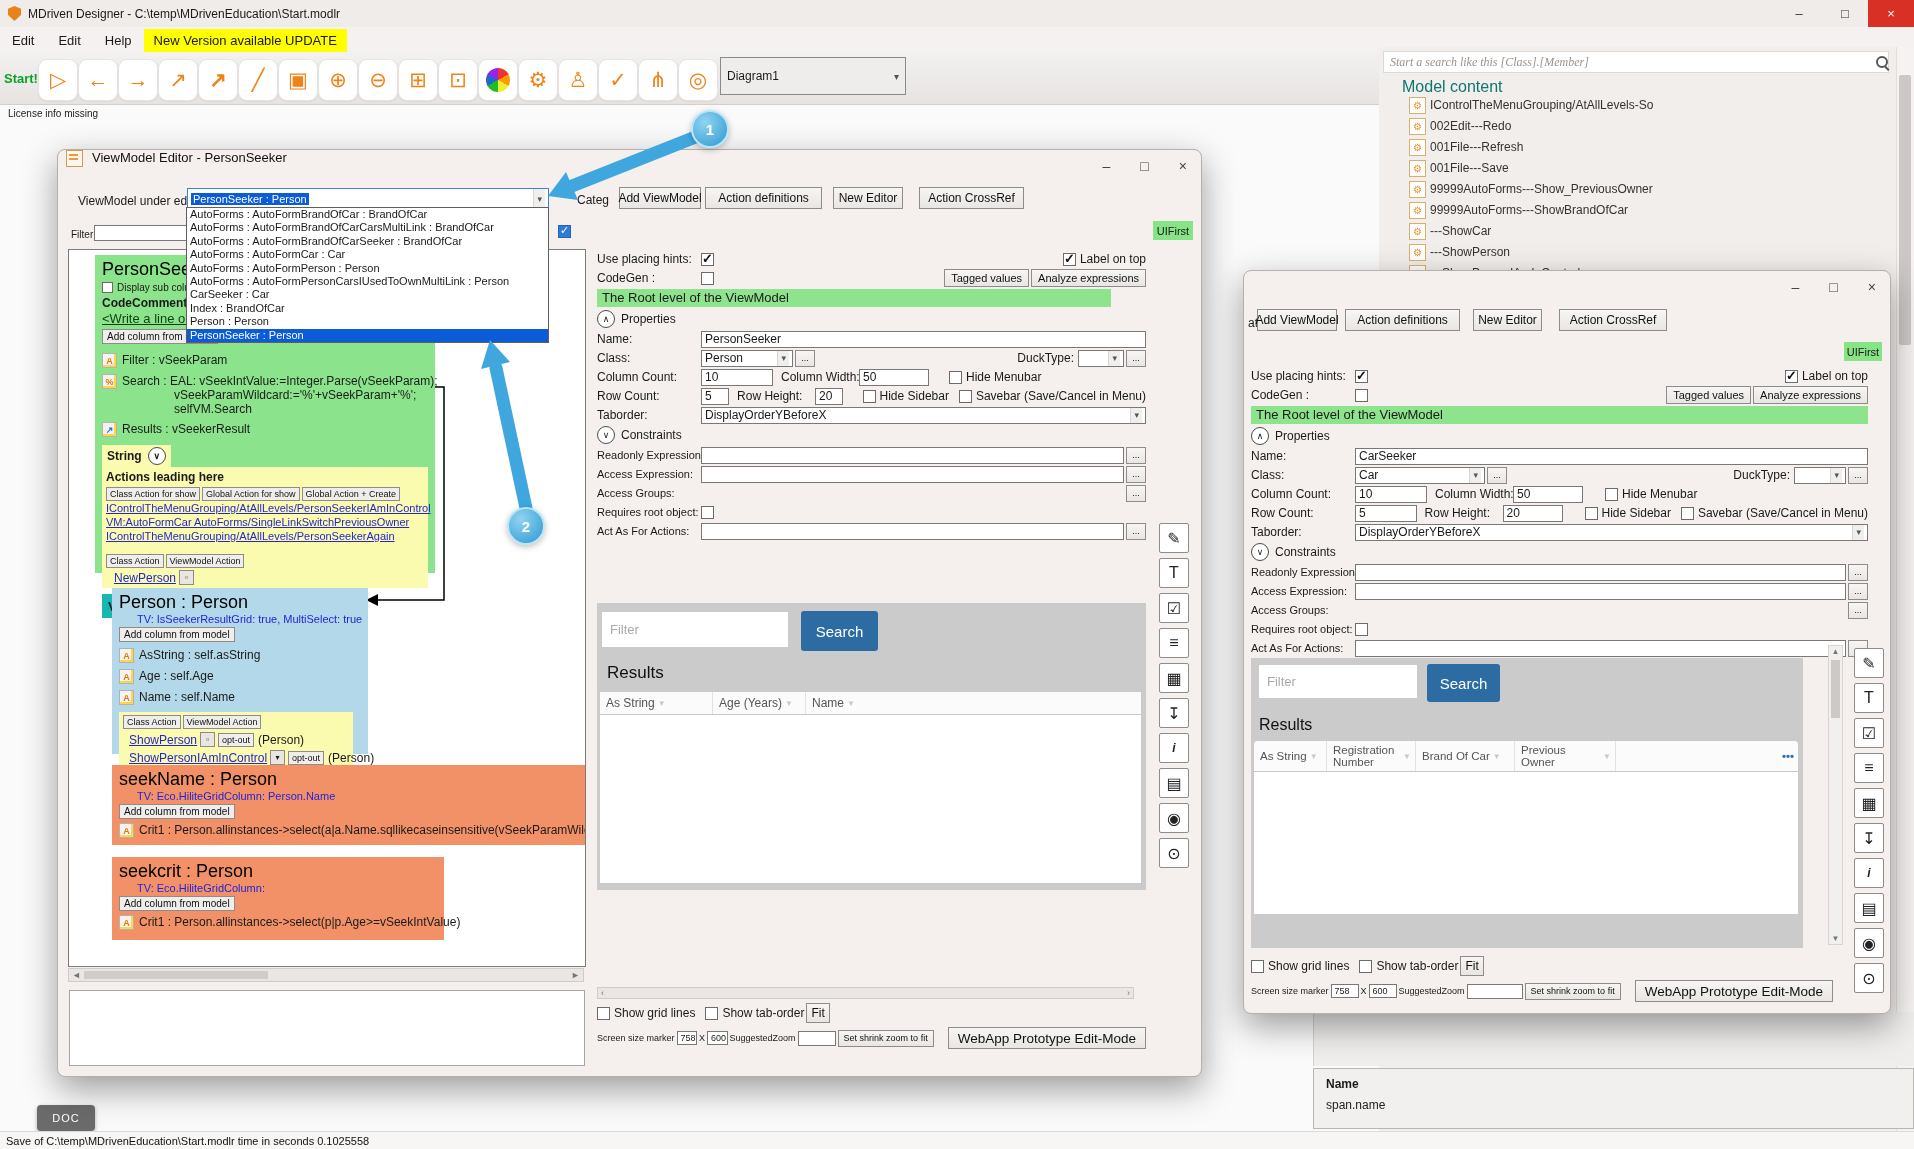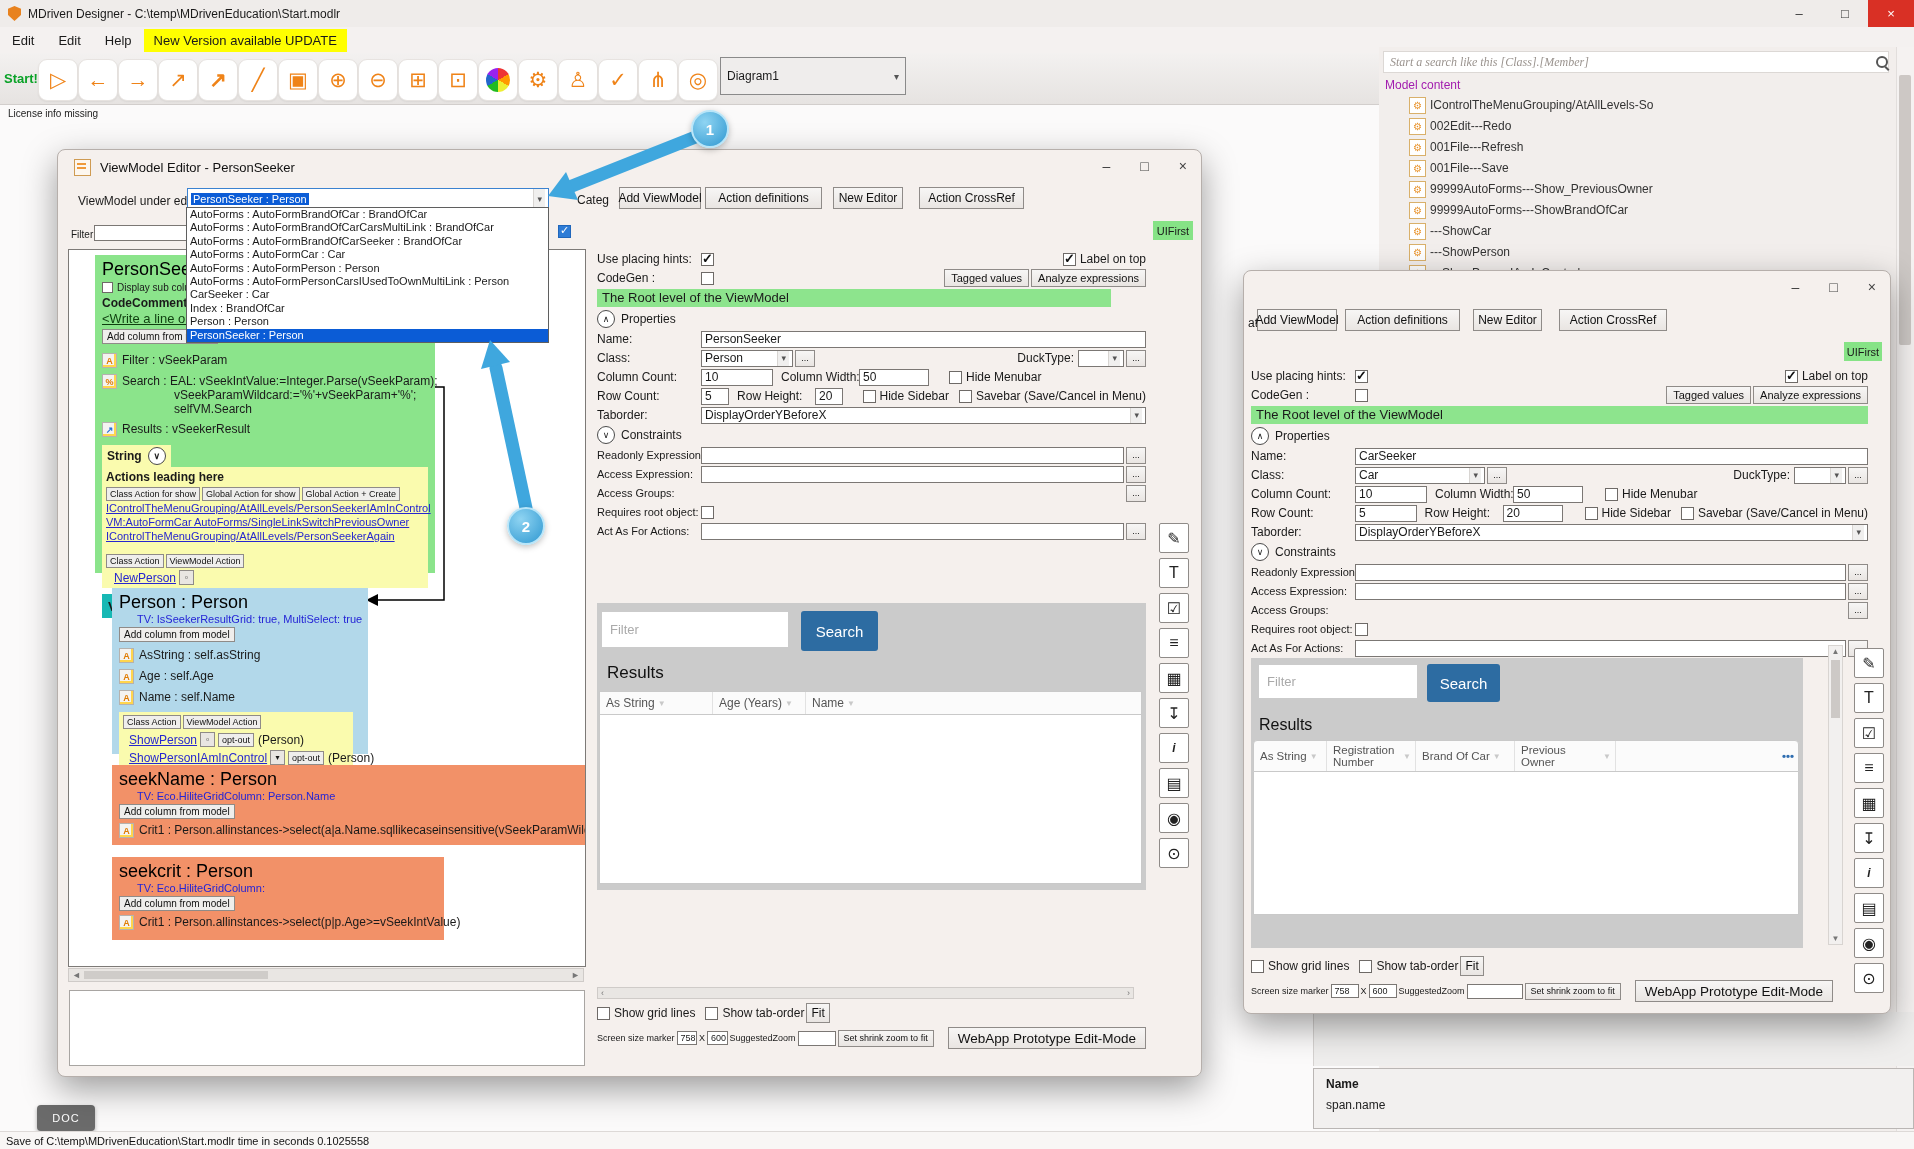--- a/index.html
+++ b/index.html
@@ -25,33 +25,33 @@
   .wheel{width:24px;height:24px;border-radius:50%;background:conic-gradient(#e33 0 17%,#f90 17% 33%,#ee3 33% 50%,#2b2 50% 67%,#26c 67% 83%,#92e 83% 100%)}
   #diagramSel{left:720px;top:57px;width:186px;height:38px;background:#efedec;border:1px solid #8a8a8a;display:flex;align-items:center;padding:0 6px;box-sizing:border-box;font-size:12px}
   #licnote{left:8px;top:108px;font-size:10px;color:#222}
   
   #rightpanel{left:1379px;top:47px;width:517px;height:1084px;background:#f2eeec}
   #modelsearch{position:absolute;left:4px;top:4px;width:492px;height:20px;border:1px solid #dcd8d5;background:#fff;
       font-family:"Liberation Serif",serif;font-style:italic;font-size:12px;color:#333;padding:0 6px}
   #modelsearch::placeholder{color:#9a938e}
   .mag{position:absolute;right:8px;top:9px;width:8px;height:8px;border:2px solid #555;border-radius:50%}
   .mag::after{content:"";position:absolute;left:8px;top:8px;width:2px;height:5px;background:#555;transform:rotate(-45deg)}
-  #modelhdr{position:absolute;left:6px;top:31px;font-size:12px;color:#a21caf}
+  #modelhdr{position:absolute;left:23px;top:31px;font-size:16px;color:#0f766e}
   .mitemrow{position:absolute;left:30px;height:20px;display:flex;align-items:center;font-size:12px;color:#333;white-space:nowrap}
   .gicon{width:15px;height:15px;background:#fff;border:1px solid #d9b06a;color:#e8922a;font-size:10px;display:flex;align-items:center;justify-content:center;margin-right:4px;flex:none}
   #rscroll{left:1896px;top:47px;width:17px;height:1084px;background:#f5f2f1;border-left:1px solid #e2dedc}
   #rthumb{position:absolute;left:2px;top:28px;width:12px;height:270px;background:#cdc8c5;border-radius:2px}
   
   #dockgray{left:1313px;top:1012px;width:601px;height:54px;background:#efeeed;border-left:1px solid #d5d2d0}
   #namepanel{left:1313px;top:1068px;width:601px;height:61px;background:#f2f0ef;border:1px solid #bab6b4;box-sizing:border-box}
   #doctab{left:37px;top:1105px;width:58px;height:26px;background:#6b6b6b;border-radius:4px;color:#fff;display:flex;align-items:center;justify-content:center;font-size:11px;letter-spacing:1px;box-shadow:0 2px 4px rgba(0,0,0,.3)}
   #statusbar{left:0;top:1131px;width:1914px;height:18px;background:#f8f6f5;border-top:1px solid #ddd9d7;display:flex;align-items:center;padding-left:6px;box-sizing:border-box;font-size:11px;color:#111}
   
   .window{background:#f5f0ed;border:1px solid #b6afab;border-radius:8px;box-shadow:0 12px 34px rgba(0,0,0,.38)}
-  .winbar{height:34px;display:flex;align-items:center;padding-left:16px;font-size:13px;color:#111}
+  .winbar{height:34px;display:flex;align-items:flex-start;padding-left:8px;font-size:13px;color:#111}
   .ebtns{position:absolute;right:14px;top:8px;display:flex;gap:30px;font-size:14px;color:#444}
   .eicon{width:15px;height:15px;background:#fdf7ef;border:1px solid #cf9b52;margin-right:9px;position:relative}
   .eicon::after{content:"";position:absolute;left:2px;top:3px;width:9px;height:2px;background:#ef9a3a;box-shadow:0 4px 0 #ef9a3a}
   
   .btn{display:inline-flex;align-items:center;justify-content:center;background:linear-gradient(#f7f6f5,#e9e5e2);
        border:1px solid #8f8b88;font-size:12px;color:#111;padding:0 9px;height:22px;white-space:nowrap;box-sizing:border-box;font-family:inherit}
   .btn.h18{height:18px;font-size:11px;padding:0 6px}
   .btn.sm{height:15px;font-size:10px;padding:0 4px;background:#efeeec}
   .btn.xs{height:14px;font-size:9px;padding:0 3px;background:#efeeec}
   .btn.dots{width:20px;height:17px;font-size:9px;padding:0;margin-left:2px}

